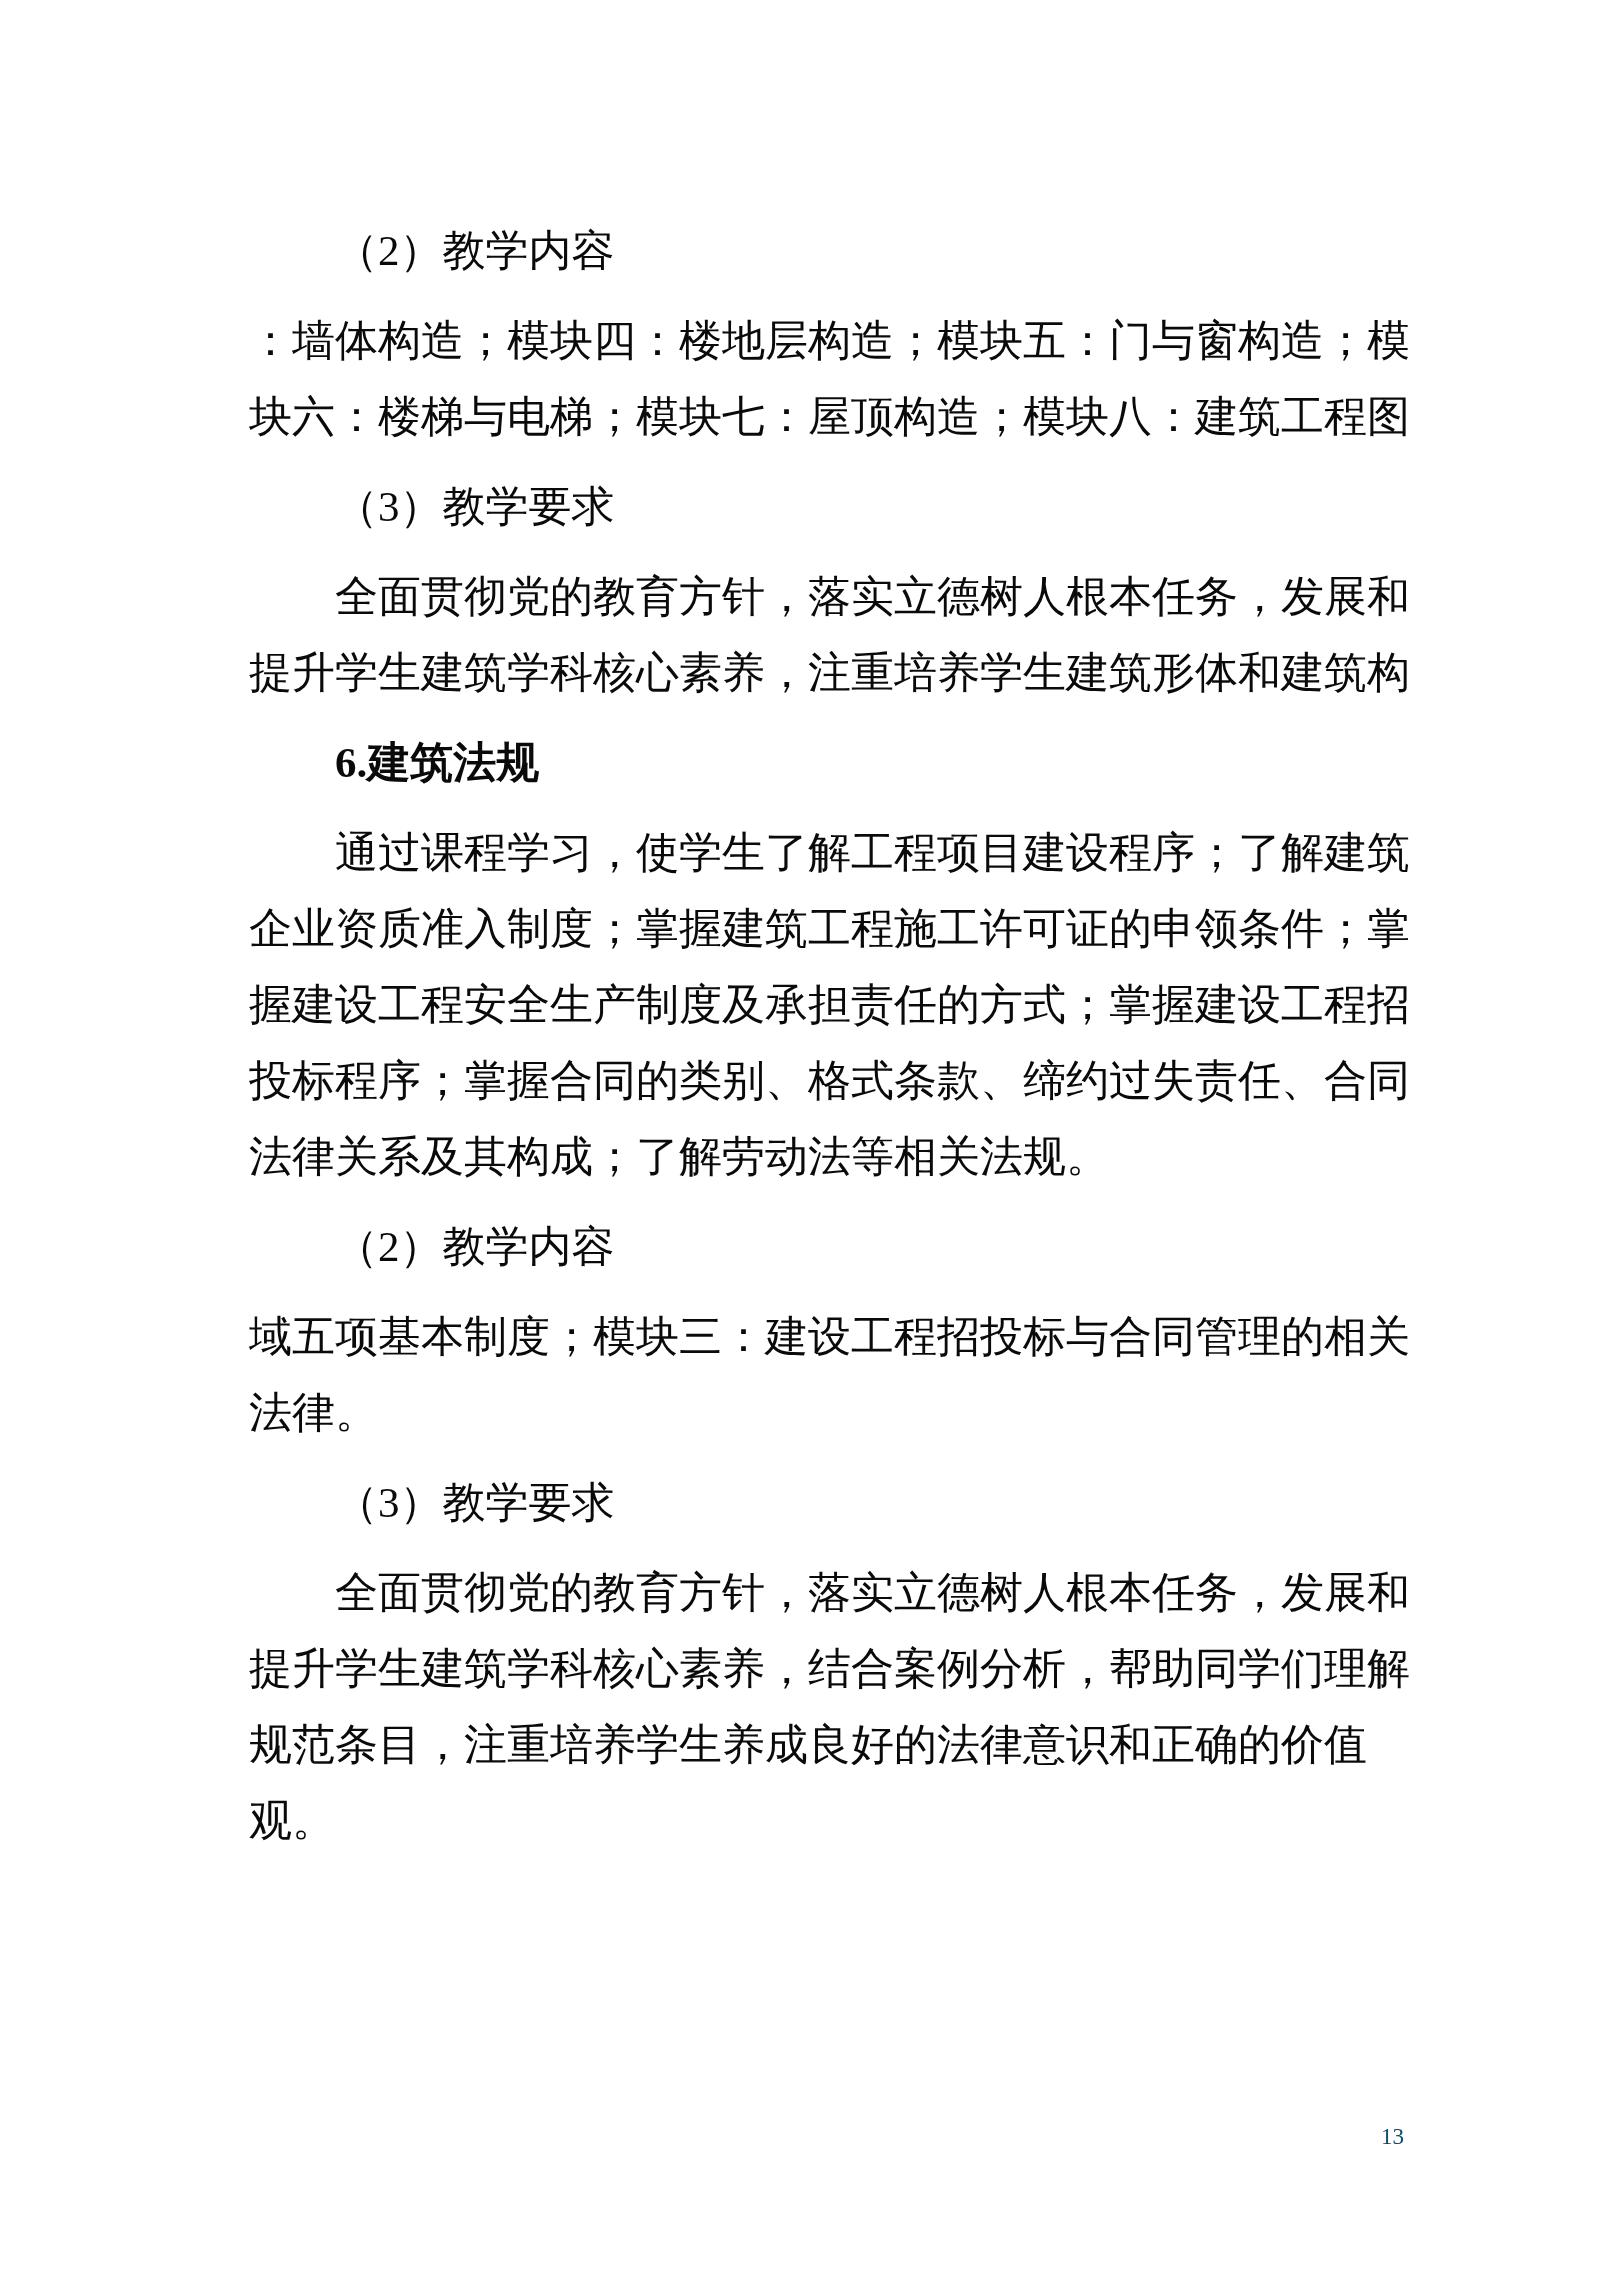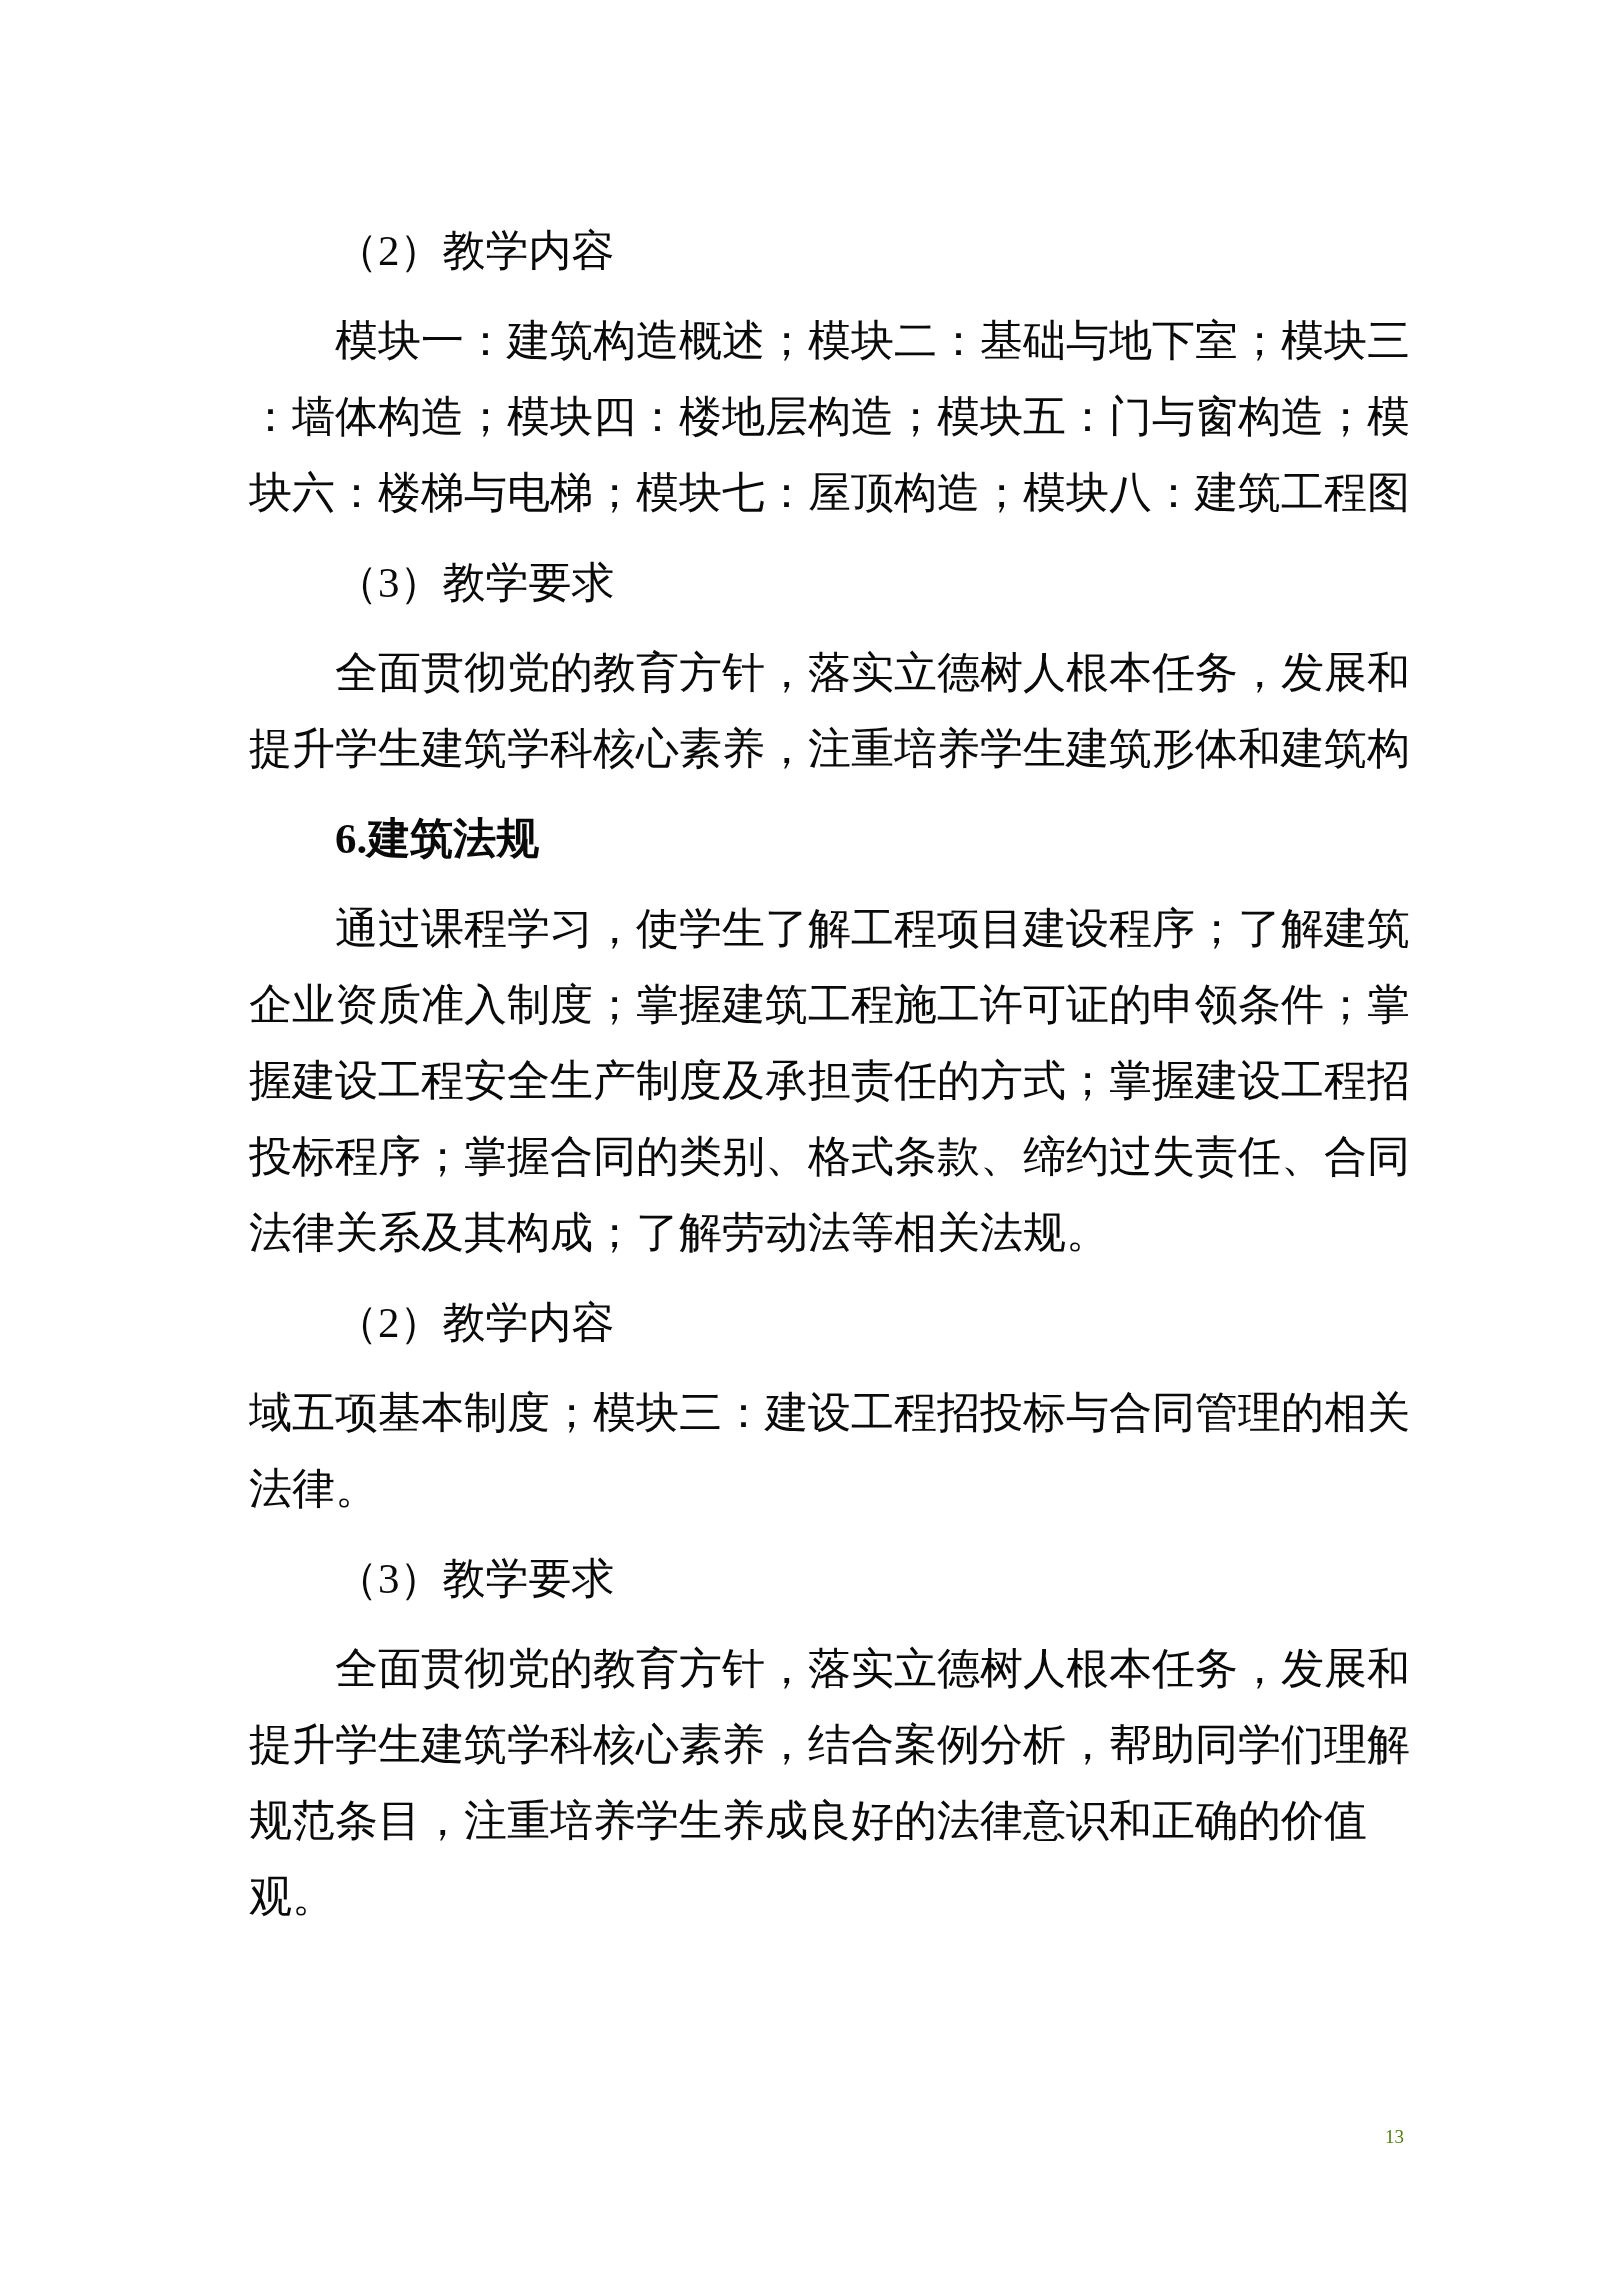--- a/index.html
+++ b/index.html
@@ -39,36 +39,35 @@
     text-align: justify;
     letter-spacing: 0px;
   }
   .line.first {
     text-indent: 86px;
   }
   .page-number {
     position: absolute;
     top: 2117px;
     right: 217px;
-    font-size: 19px;
+    font-size: 23px;
     line-height: 39px;
-    color: #4d7c0f;
+    color: #0c4a6e;
     font-family: "Liberation Serif", "DejaVu Serif", serif;
   }
 </style>
 </head>
 <body>
 
 <div class="page">
   <div class="content">
       <div class="para">
         <div class="line first">（2）教学内容</div>
       </div>
       <div class="para">
-        <div class="line first">模块一：建筑构造概述；模块二：基础与地下室；模块三</div>
         <div class="line">：墙体构造；模块四：楼地层构造；模块五：门与窗构造；模</div>
         <div class="line">块六：楼梯与电梯；模块七：屋顶构造；模块八：建筑工程图</div>
       </div>
       <div class="para">
         <div class="line first">（3）教学要求</div>
       </div>
       <div class="para">
         <div class="line first">全面贯彻党的教育方针，落实立德树人根本任务，发展和</div>
         <div class="line">提升学生建筑学科核心素养，注重培养学生建筑形体和建筑构</div>
       </div>

